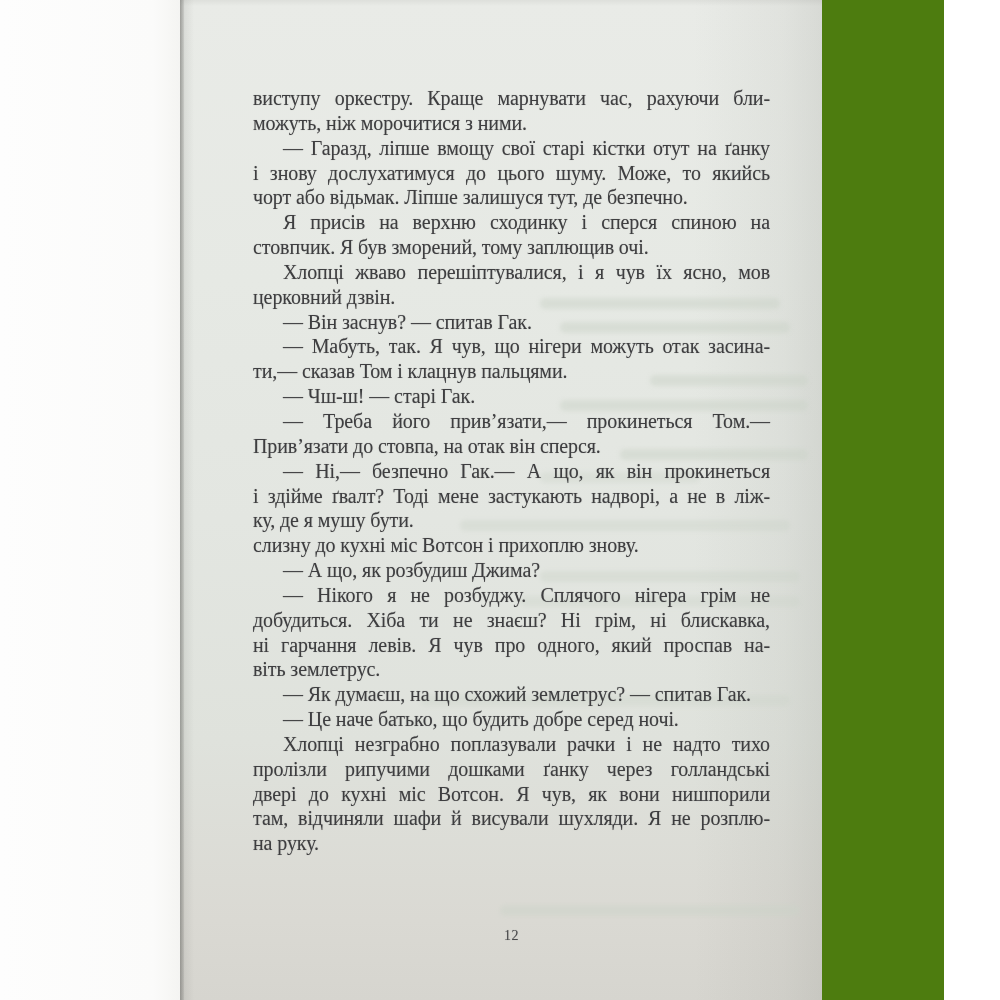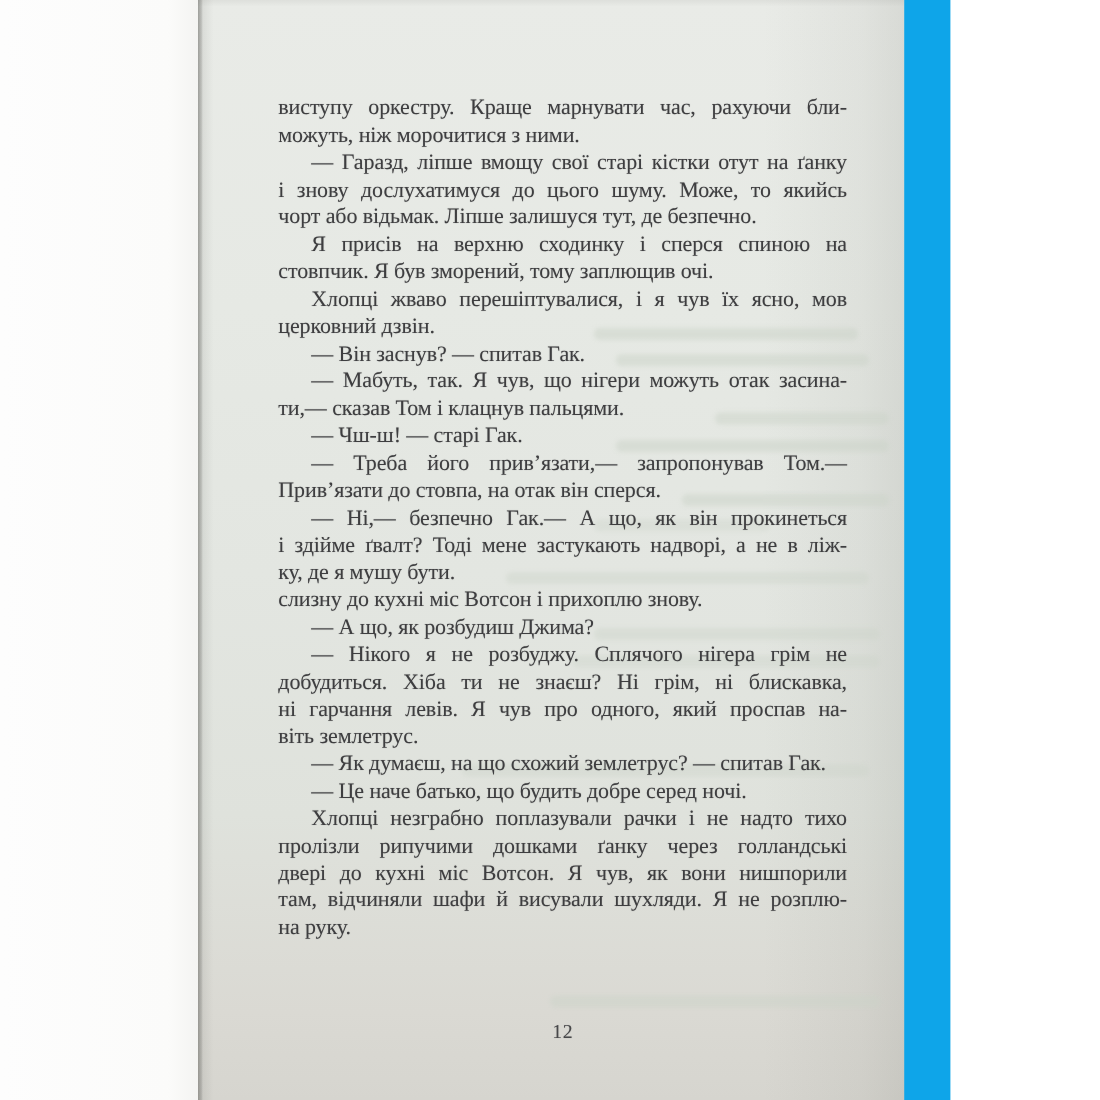--- a/index.html
+++ b/index.html
@@ -4,22 +4,22 @@
 <style>
   html, body { margin: 0; padding: 0; }
   body {
     width: 1000px; height: 1000px;
     background: #ffffff;
     font-family: "Liberation Serif", "DejaVu Serif", serif;
     overflow: hidden;
   }
   .stage {
     position: relative;
-    width: 864px; height: 1000px;
-    background: #0ea5e9;
+    width: 944px; height: 1000px;
+    background: #4d7c0f;
     overflow: hidden;
   }
   
   .backdrop-left {
     position: absolute; left: 0; top: 0; width: 180px; height: 1000px;
     background: linear-gradient(90deg, #fdfdfd 0%, #fbfbfa 85%, #f4f4f2 100%);
   }
   
   .page-photo {
     position: absolute; left: 180px; top: 0; width: 642px; height: 1000px;
@@ -40,21 +40,21 @@
     letter-spacing: -0.1px;
     color: #3e3e40;
     text-shadow: 0 0 1px rgba(62,62,64,0.35);
   }
   .line { white-space: nowrap; }
   .line.j { text-align: justify; text-align-last: justify; }
   .line.indent { text-indent: 30px; }
   .page-number {
     position: absolute; left: 73px; top: 928px; width: 517px;
     text-align: center;
-    font-size: 18px;
+    font-size: 14px;
     letter-spacing: 0.5px;
     color: #48484a;
     text-shadow: 0 0 1px rgba(70,70,72,0.3);
   }
   
   .bleed {
     position: absolute; height: 11px; border-radius: 5px;
     background: #cbd3c8; opacity: 0.5; filter: blur(2px);
   }
 </style>
@@ -86,21 +86,21 @@
         <div class="line j">і знову дослухатимуся до цього шуму. Може, то якийсь</div>
         <div class="line">чорт або відьмак. Ліпше залишуся тут, де безпечно.</div>
         <div class="line j indent">Я присів на верхню сходинку і сперся спиною на</div>
         <div class="line">стовпчик. Я був зморений, тому заплющив очі.</div>
         <div class="line j indent">Хлопці жваво перешіптувалися, і я чув їх ясно, мов</div>
         <div class="line">церковний дзвін.</div>
         <div class="line indent">— Він заснув? — спитав Гак.</div>
         <div class="line j indent">— Мабуть, так. Я чув, що нігери можуть отак засина-</div>
         <div class="line">ти,— сказав Том і клацнув пальцями.</div>
         <div class="line indent">— Чш-ш! — старі Гак.</div>
-        <div class="line j indent">— Треба його прив’язати,— запропонував Том.—</div>
+        <div class="line j indent">— Треба його прив’язати,— прокинеться Том.—</div>
         <div class="line">Прив’язати до стовпа, на отак він сперся.</div>
         <div class="line j indent">— Ні,— безпечно Гак.— А що, як він прокинеться</div>
         <div class="line j">і здійме ґвалт? Тоді мене застукають надворі, а не в ліж-</div>
         <div class="line">ку, де я мушу бути.</div>
         <div class="line">слизну до кухні міс Вотсон і прихоплю знову.</div>
         <div class="line indent">— А що, як розбудиш Джима?</div>
         <div class="line j indent">— Нікого я не розбуджу. Сплячого нігера грім не</div>
         <div class="line j">добудиться. Хіба ти не знаєш? Ні грім, ні блискавка,</div>
         <div class="line j">ні гарчання левів. Я чув про одного, який проспав на-</div>
         <div class="line">віть землетрус.</div>

